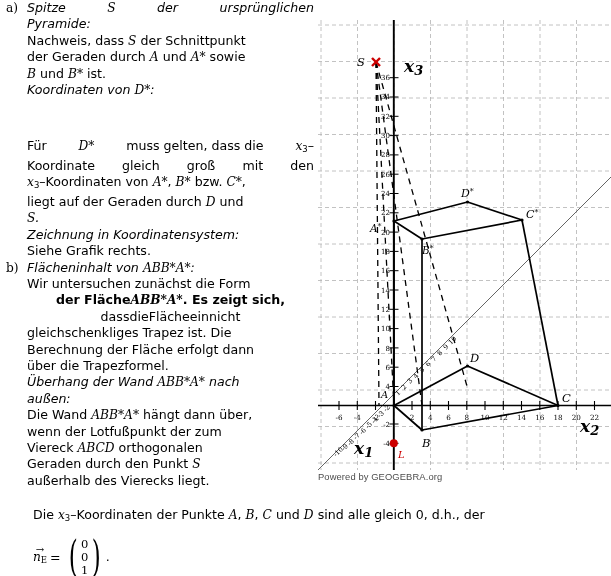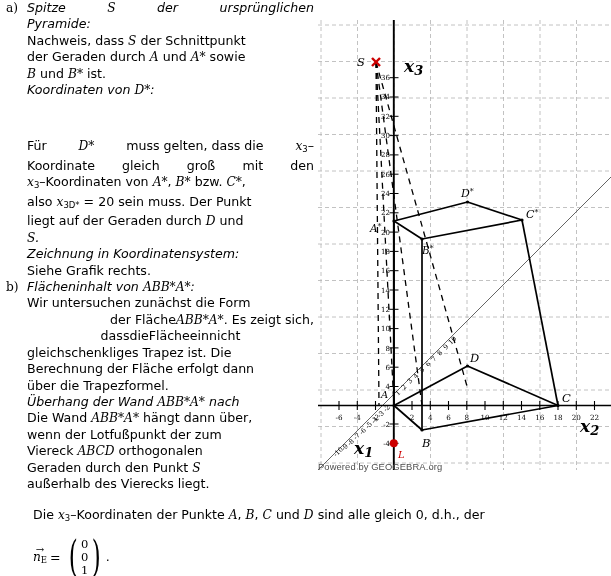--- a/index.html
+++ b/index.html
@@ -38,21 +38,21 @@
   .vecname{position:relative;font-style:italic;font-family:"DejaVu Serif",serif;padding-top:2px;}
   .vecname .arr{position:absolute;left:0;top:-5px;width:100%;text-align:center;font-size:10px;font-style:normal;}
   .matrix{display:inline-flex;align-items:center;height:42px;margin:0 1px;}
   .paren{font-size:42px;line-height:0.85;font-family:"DejaVu Serif",serif;transform:scaleX(0.55);display:inline-block;}
   .mcol{display:flex;flex-direction:column;align-items:center;font-size:11.5px;line-height:13px;font-family:"DejaVu Serif",serif;}
 
   
   .graph{position:absolute;left:318px;top:20px;width:293px;height:450px;}
   .graph svg{display:block;}
   .wm{
-    position:absolute;left:0px;top:441px;
+    position:absolute;left:0px;top:451px;
     font-size:9.4px;color:#4d4d4d;font-family:"Liberation Sans",sans-serif;
     letter-spacing:0.1px;
   }
 </style>
 </head>
 <body>
 
 <div class="page">
 
   <div class="textcol">
@@ -106,64 +106,60 @@
           <span>den</span>
         </div>
         <div class="para">
           <span class="mi">x</span><sub class="s">3</sub><span>–Koordinaten von</span>
           <span class="mi">A*</span><span>,</span>
           <span class="mi">B*</span>
           <span>bzw.</span>
           <span class="mi">C*</span><span>,</span>
         </div>
         <div class="para">
-          <span>also</span>
-          <span class="mi">x</span><sub class="s">3D*</sub>
-          <span>= 20 sein muss. Der Punkt</span>
-        </div>
-        <div class="para">
           <span>liegt auf der Geraden durch</span>
           <span class="mi">D</span>
           <span>und</span>
         </div>
         <div class="para mi">S.</div>
 
         <div class="para it">Zeichnung in Koordinatensystem:</div>
         <div class="para">Siehe Grafik rechts.</div>
       </div>
     </div>
 
     <div class="row">
       <div class="marker mu">b)</div>
       <div class="body">
         <div class="para it">
           <span>Flächeninhalt von</span>
           <span class="mi">ABB*A*</span><span>:</span>
         </div>
         <div class="para">Wir untersuchen zunächst die Form</div>
-        <div class="para" style="display:flex;justify-content:flex-end;">
+        <div class="para" style="display:flex;justify-content:center;font-weight:bold;">
           <span>der Fläche</span>
           <span><span class="mi">ABB*A*</span><span>. Es zeigt sich,</span></span>
         </div>
         <div class="para" style="display:flex;justify-content:center;">
           <span>dass</span>
           <span>die</span>
           <span>Fläche</span>
           <span>ein</span>
           <span>nicht</span>
         </div>
         <div class="para">gleichschenkliges Trapez ist. Die</div>
         <div class="para">Berechnung der Fläche erfolgt dann</div>
         <div class="para">über die Trapezformel.</div>
 
         <div class="para it">
           <span>Überhang der Wand</span>
           <span class="mi">ABB*A*</span>
           <span>nach</span>
         </div>
+        <div class="para it">außen:</div>
         <div class="para">
           <span>Die Wand</span>
           <span class="mi">ABB*A*</span>
           <span>hängt dann über,</span>
         </div>
         <div class="para">wenn der Lotfußpunkt der zum</div>
         <div class="para">
           <span>Viereck</span>
           <span class="mi">ABCD</span>
           <span>orthogonalen</span>

